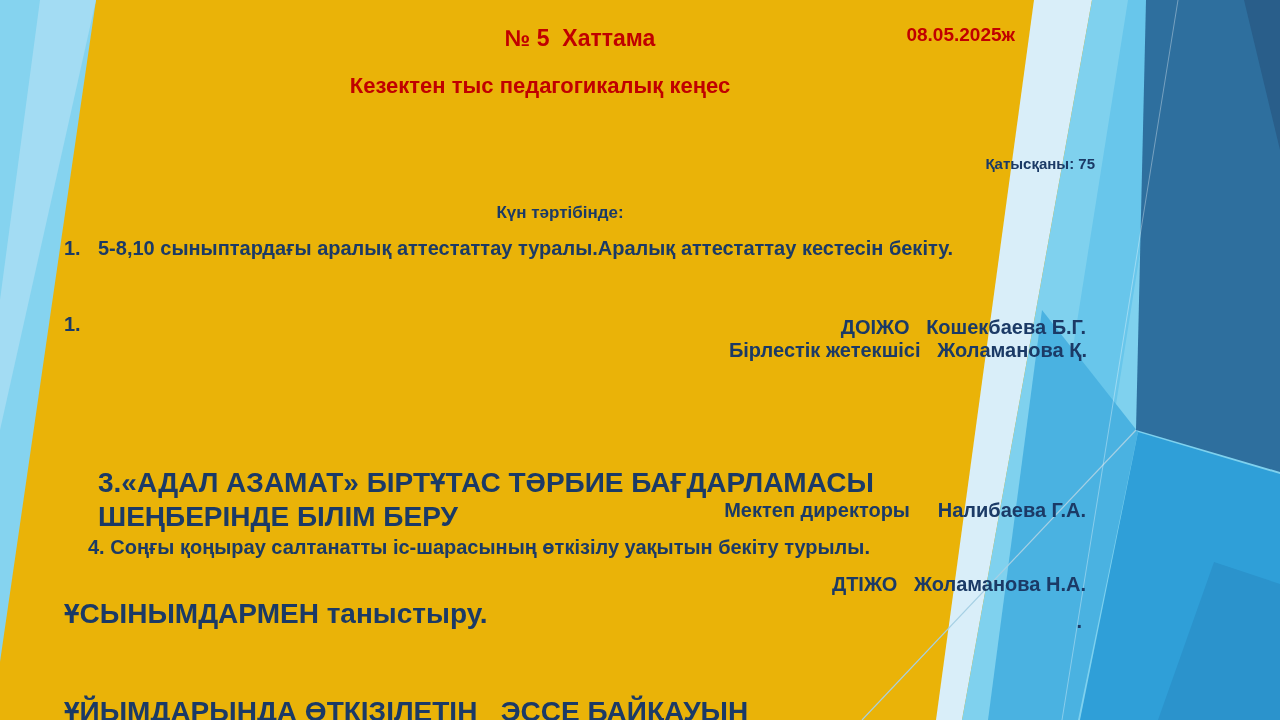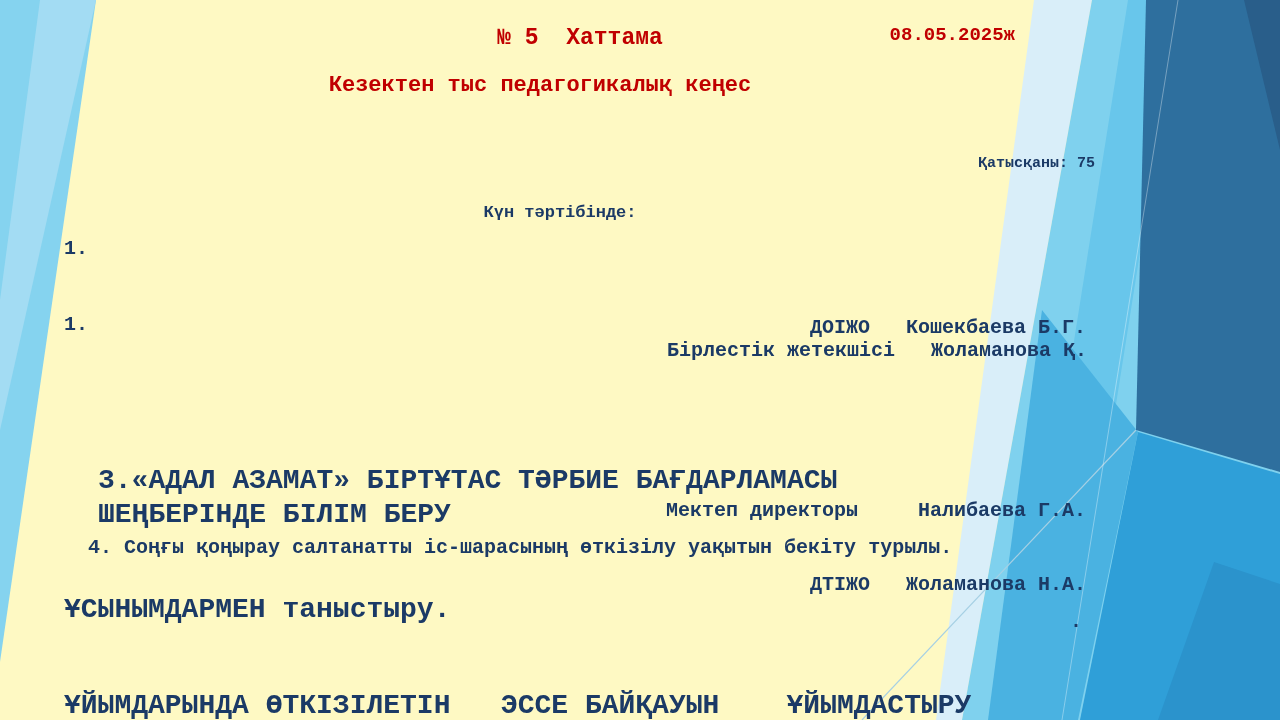--- a/index.html
+++ b/index.html
@@ -1,22 +1,22 @@
 <!DOCTYPE html>
 <html><head>
 <meta charset="utf-8">
 <style>
   html, body { margin: 0; padding: 0; background: #ffffff; }
   .slide {
     position: relative;
     width: 1280px;
     height: 720px;
-    background: #fef9c3;
+    background: #eab308;
     overflow: hidden;
-    font-family: Liberation Mono, monospace;
+    font-family: Liberation Sans, sans-serif;
     font-weight: 700;
   }
   .bg {
     position: absolute;
     top: 0; left: 0;
     width: 1280px; height: 720px;
     z-index: 0;
   }
   .txt {
     position: absolute;
@@ -74,20 +74,21 @@
 
   <div class="txt title red center">№ 5  Хаттама</div>
   <div class="txt date red">08.05.2025ж</div>
   <div class="txt subtitle red center">Кезектен тыс педагогикалық кеңес</div>
 
   <div class="txt attendance">Қатысқаны: 75</div>
   <div class="txt agenda-head center">Күн тәртібінде:</div>
 
   <div class="txt item1 item-row">
     <span class="num">1.</span>
+    <span class="body">5-8,10 сыныптардағы аралық аттестаттау туралы.Аралық аттестаттау кестесін бекіту.</span>
   </div>
   <div class="txt speaker1">ДОІЖО   Кошекбаева Б.Г.</div>
 
   <div class="txt item2 item-row">
     <span class="num">1.</span>
   </div>
   <div class="txt speaker2">Бірлестік жетекшісі   Жоламанова Қ.</div>
 
   <div class="txt item3">
     <div class="l indent">3.«АДАЛ АЗАМАТ» БІРТҰТАС ТӘРБИЕ БАҒДАРЛАМАСЫ ШЕҢБЕРІНДЕ БІЛІМ БЕРУ</div>

